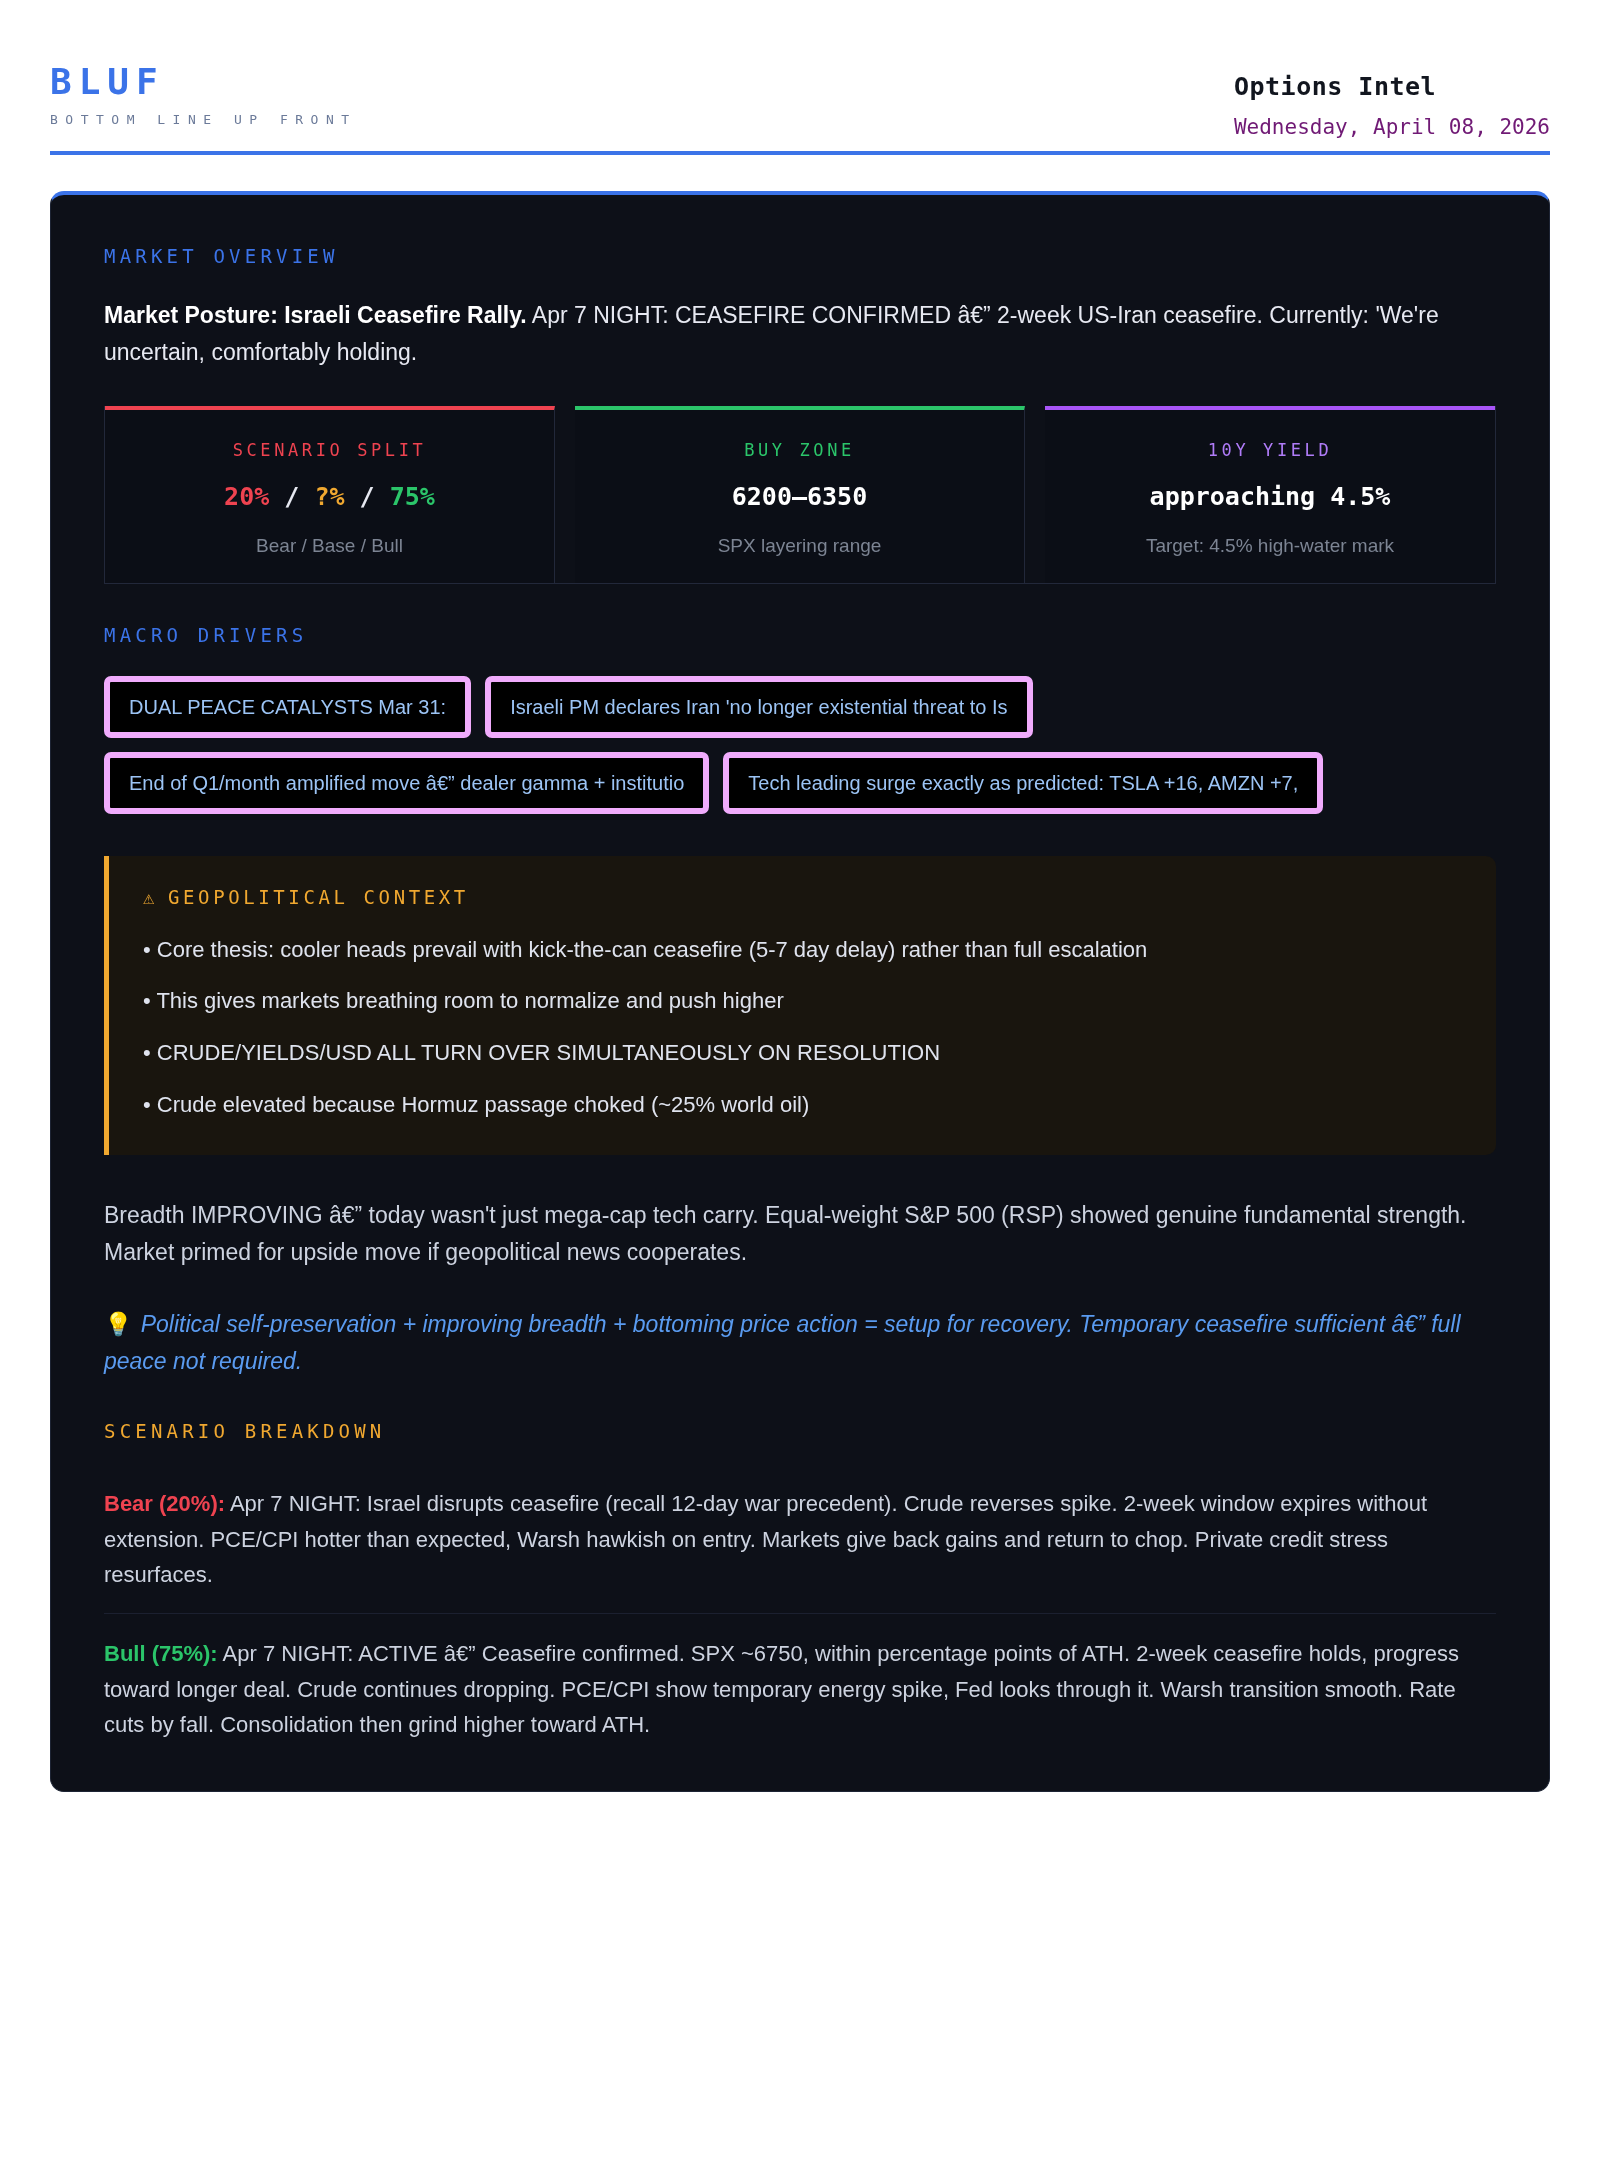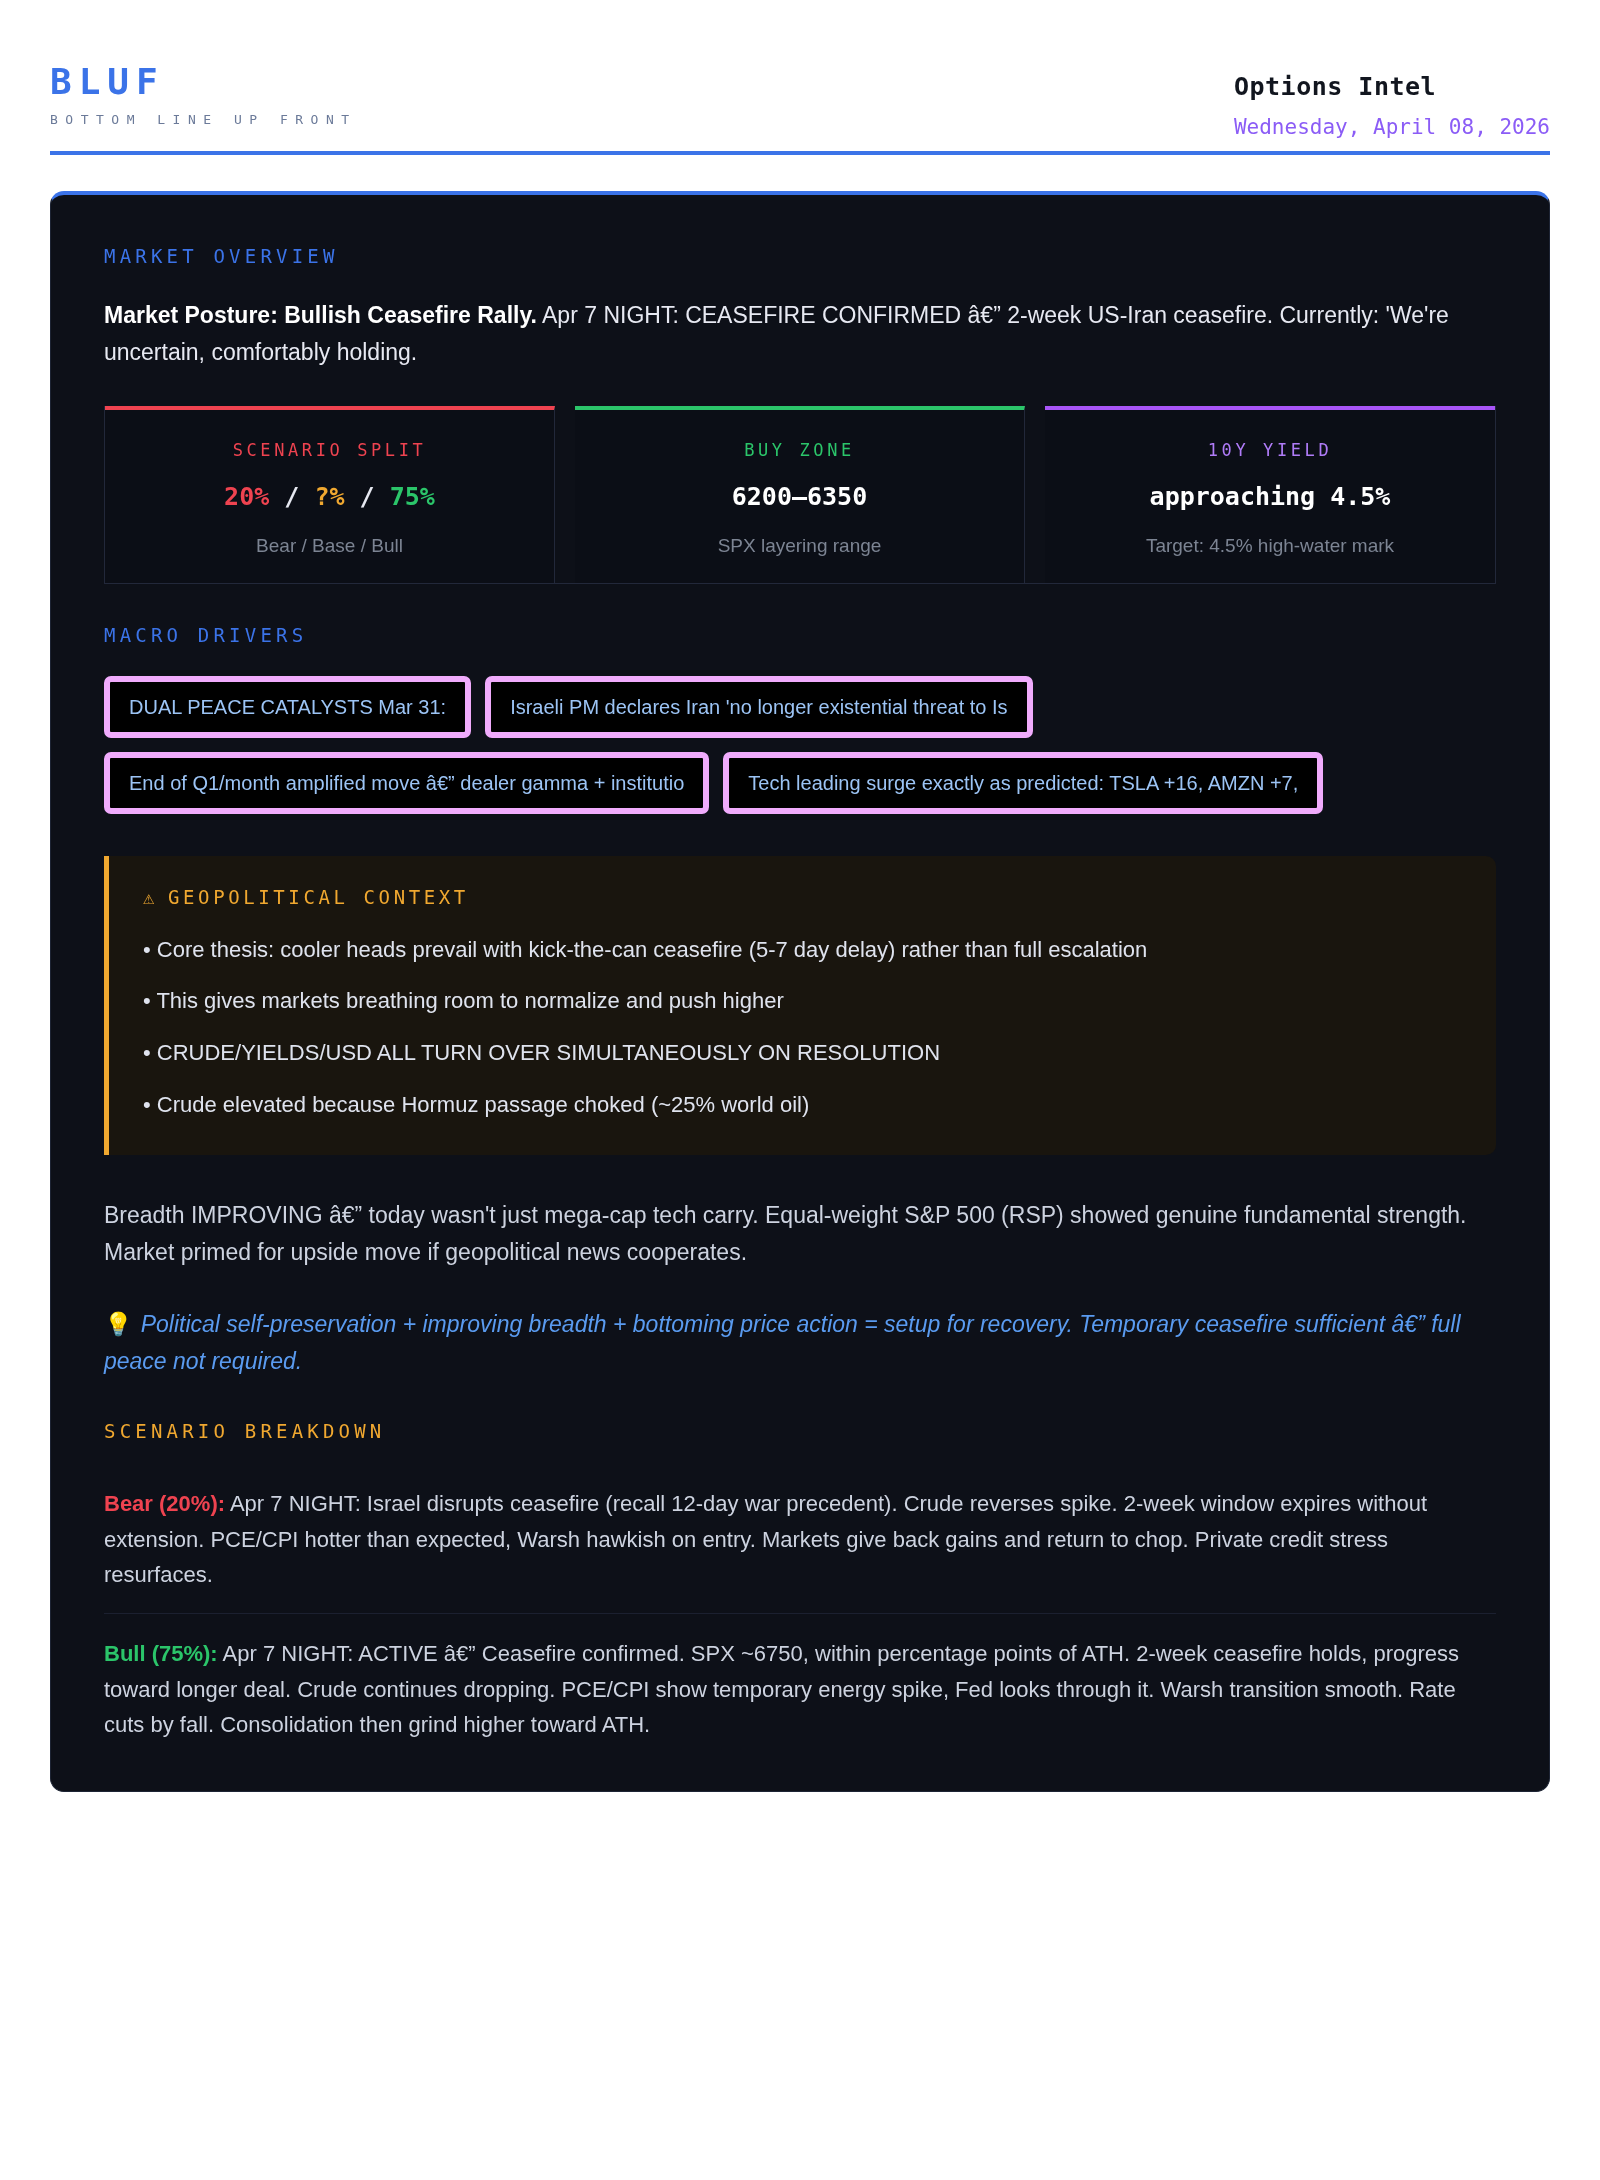--- a/index.html
+++ b/index.html
@@ -42,21 +42,21 @@
   .meta-title {
     font-family: "DejaVu Sans Mono", monospace;
     font-size: 25px;
     font-weight: bold;
     color: #12161f;
     letter-spacing: 0.5px;
   }
   .meta-date {
     font-family: "DejaVu Sans Mono", monospace;
     font-size: 21px;
-    color: #8b5cf6;
+    color: #701a75;
     margin-top: 14px;
   }
 
   .tally {
     font-family: "DejaVu Sans Mono", monospace;
     font-size: 21px;
     color: #6e7683;
     margin-top: 33px;
   }
 
@@ -219,21 +219,21 @@
       <div class="meta-date">Wednesday, April 08, 2026</div>
     </div>
   </div>
 
 
   <div class="card">
 
     <div class="section-label">MARKET OVERVIEW</div>
 
     <p class="posture">
-      <b>Market Posture: Bullish Ceasefire Rally.</b><span> Apr 7 NIGHT: CEASEFIRE CONFIRMED â€” 2-week US-Iran ceasefire. Currently: 'We're uncertain, comfortably holding.</span>
+      <b>Market Posture: Israeli Ceasefire Rally.</b><span> Apr 7 NIGHT: CEASEFIRE CONFIRMED â€” 2-week US-Iran ceasefire. Currently: 'We're uncertain, comfortably holding.</span>
     </p>
 
     <div class="stat-grid">
 
       <div class="stat s0">
         <div class="stat-label">SCENARIO SPLIT</div>
         <div class="stat-value">
           <span class="bear">20%</span>
           <span class="sep">/</span>
           <span class="base">?%</span>

